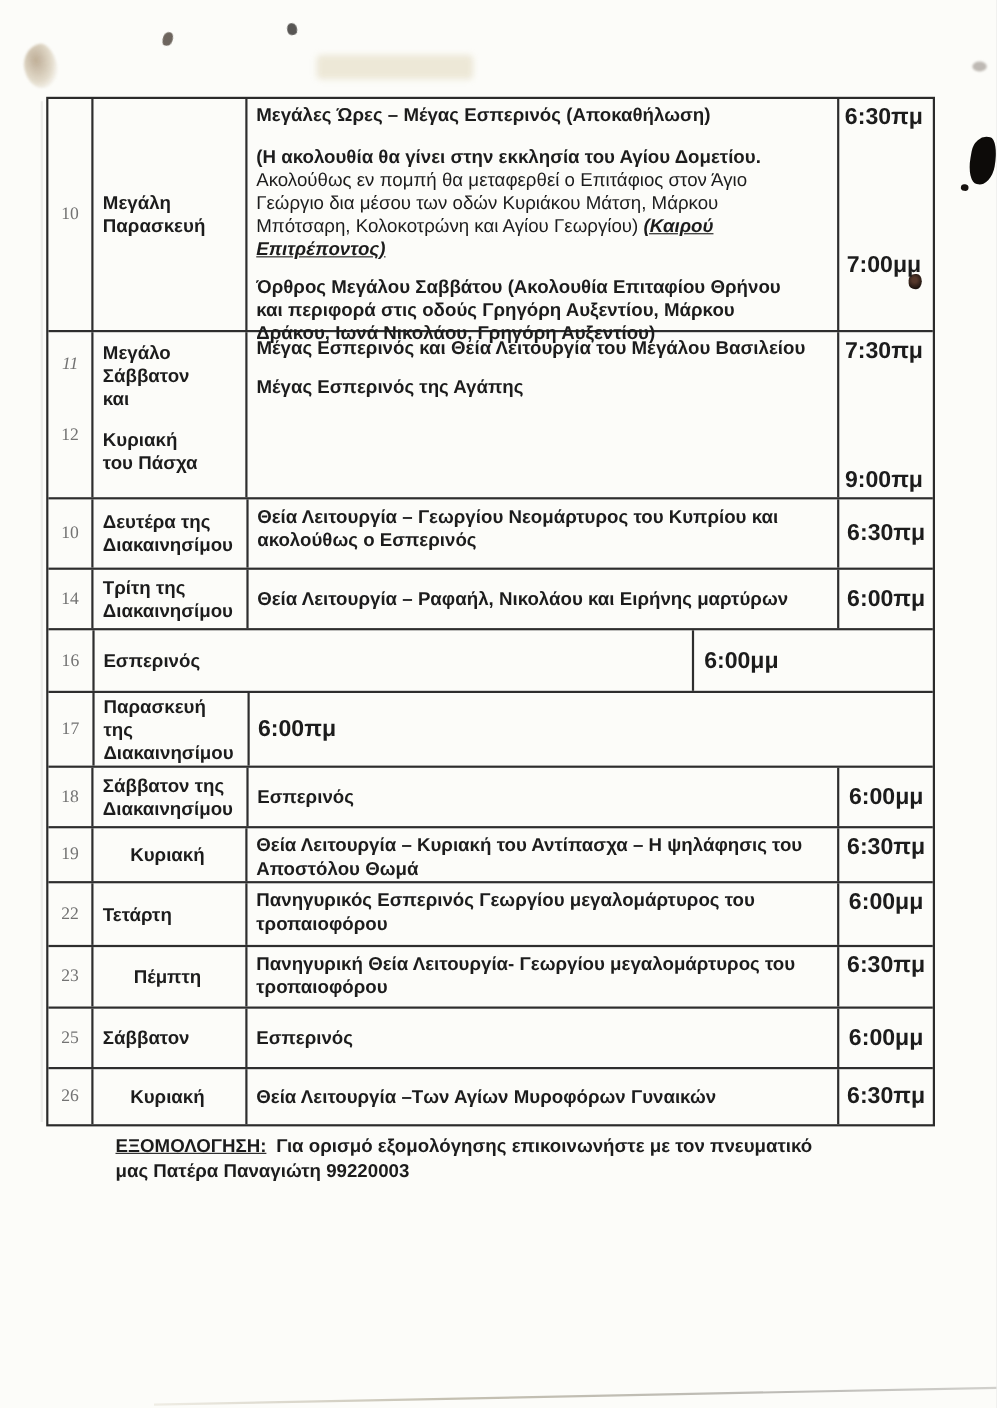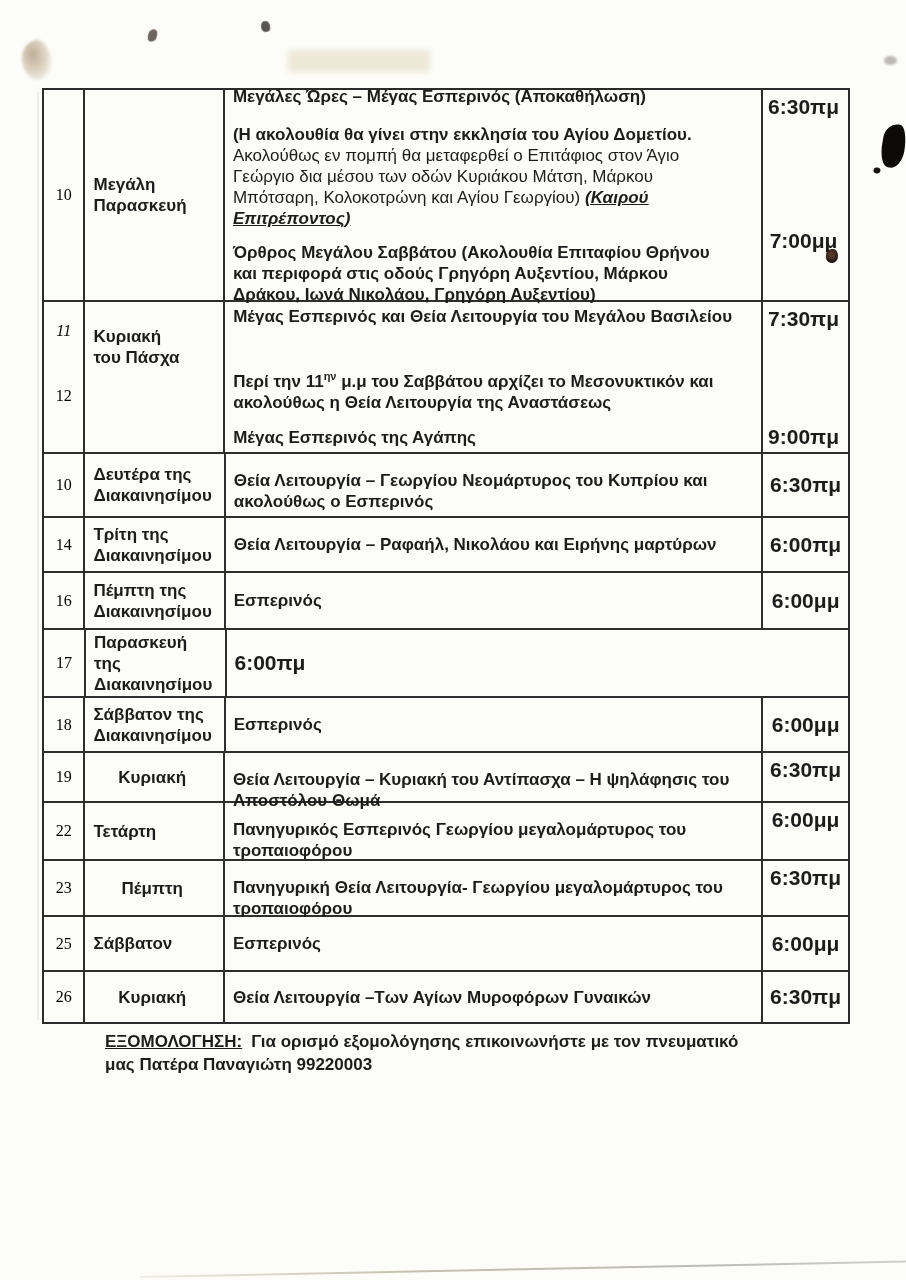--- a/index.html
+++ b/index.html
@@ -13,46 +13,46 @@
   .tbl {
     position:absolute; left:42px; top:88px; width:808px;
     border:2px solid #2b2b2b; box-sizing:border-box;
   }
   .row { display:flex; border-bottom:2px solid #2e2e2e; box-sizing:border-box; }
   .row:last-child { border-bottom:none; }
   .cell { box-sizing:border-box; }
   .num {
     width:42px; border-right:2px solid #2e2e2e;
     display:flex; align-items:center; justify-content:center;
-    font-family:"Liberation Serif", serif; font-size:16px; color:#000000;
+    font-family:"Liberation Serif", serif; font-size:16px; color:#737373;
   }
   .day {
     width:141px; border-right:2px solid #2e2e2e;
     font-weight:bold; font-size:17px; line-height:21px;
     padding:4px 12px 4px 8px; display:flex; align-items:center;
   }
   .day.center-h { justify-content:center; text-align:right; }
   .desc {
     width:545px; border-right:2px solid #2e2e2e;
     font-weight:bold; font-size:17px; line-height:21px;
     padding:4px 8px; display:flex; flex-direction:column; justify-content:center;
   }
-  .desc.vt { justify-content:flex-start; padding-top:16px; }
+  .desc.vt { justify-content:flex-start; padding-top:5px; }
   .time {
     width:86px; font-weight:bold; font-size:21px;
     display:flex; align-items:center; justify-content:center;
   }
   .time.vt { align-items:flex-start; padding-top:5px; }
   .desc p { margin:0; }
   
   .r10{height:212px}.r1112{height:152px}.r13{height:64px}.r14{height:55px}
   .r16{height:57px}.r17{height:68px}.r18{height:55px}.r19{height:50px}
   .r22{height:58px}.r23{height:56px}.r25{height:55px}.r26{height:50px}
   
-  .r10 .desc { justify-content:center; padding-top:4px; }
+  .r10 .desc { justify-content:flex-start; padding-top:4px; }
   .r10 .p1 { margin-bottom:17px; }
   .r10 .p2 { margin-bottom:13px; max-width:500px; }
   .r10 .p3 { max-width:500px; }
   .r10 .p2 .reg { font-weight:400; }
   .r10 .p2 .emph { font-style:italic; text-decoration:underline; }
   .r10 .time, .r1112 .time { position:relative; display:block; }
   .t { position:absolute; left:0; right:4px; text-align:center; }
   .r10 .t1 { top:5px; }  .r10 .t2 { top:139px; }
   .r1112 .t1 { top:5px; } .r1112 .t2 { bottom:3px; }
   
@@ -152,25 +152,25 @@
         <span class="t t2">7:00μμ</span>
       </div>
     </div>
 
     <div class="row r1112">
       <div class="cell num">
         <span class="n1">11</span>
         <span class="n2">12</span>
       </div>
       <div class="cell day">
+        <div class="day1">Μεγάλο Σάββατον και</div>
         <div class="day2">Κυριακή του Πάσχα</div>
       </div>
       <div class="cell desc">
         <p class="p1">Μέγας Εσπερινός και Θεία Λειτουργία του Μεγάλου Βασιλείου</p>
-        <p class="p2"><span>Περί την 11</span><span class="sup">ην</span><span> μ.μ του Σαββάτου αρχίζει το Μεσονυκτικόν και ακολούθως η Θεία Λειτουργία της Αναστάσεως</span></p>
         <p class="p3">Μέγας Εσπερινός της Αγάπης</p>
       </div>
       <div class="cell time">
         <span class="t t1">7:30πμ</span>
         <span class="t t2">9:00πμ</span>
       </div>
     </div>
 
     <div class="row r13">
       <div class="cell num">10</div>
@@ -181,21 +181,20 @@
 
     <div class="row r14">
       <div class="cell num">14</div>
       <div class="cell day">Τρίτη της Διακαινησίμου</div>
       <div class="cell desc">Θεία Λειτουργία – Ραφαήλ, Νικολάου και Ειρήνης μαρτύρων</div>
       <div class="cell time">6:00πμ</div>
     </div>
 
     <div class="row r16">
       <div class="cell num">16</div>
-      <div class="cell day">Πέμπτη της Διακαινησίμου</div>
       <div class="cell desc">Εσπερινός</div>
       <div class="cell time">6:00μμ</div>
     </div>
 
     <div class="row r17">
       <div class="cell num">17</div>
       <div class="cell day">Παρασκευή της Διακαινησίμου</div>
       <div class="cell time">6:00πμ</div>
     </div>
 

